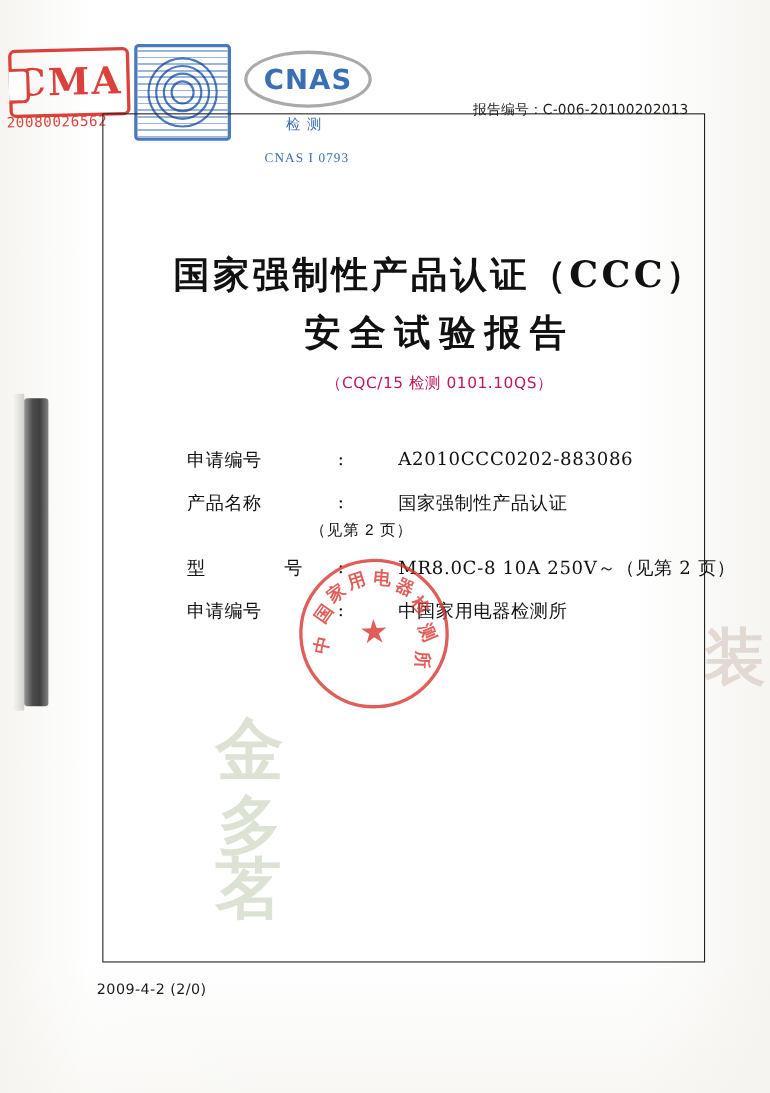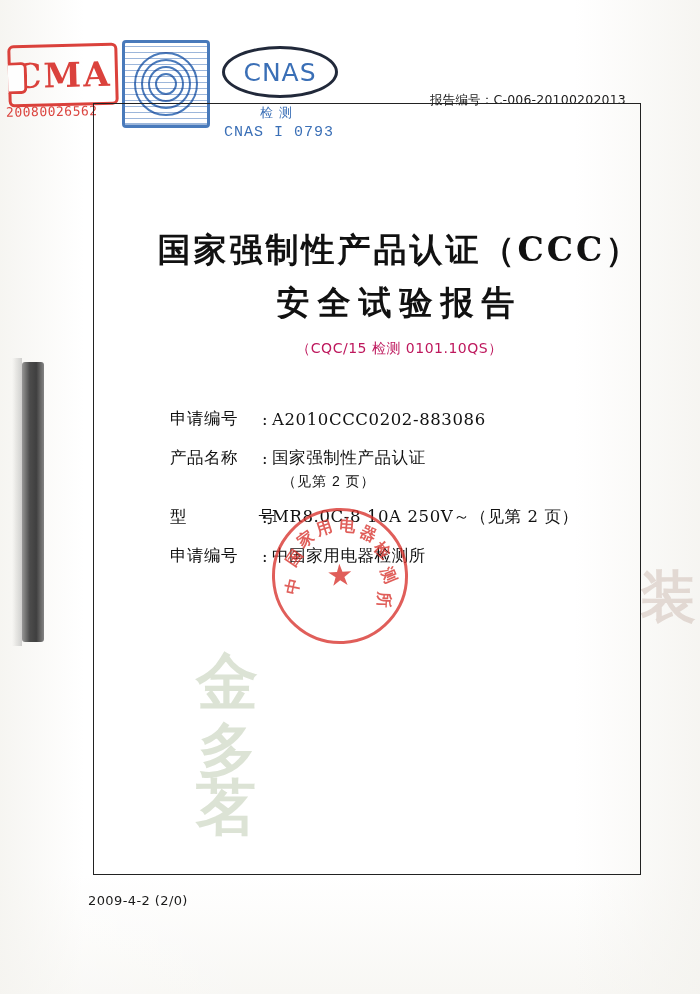--- a/index.html
+++ b/index.html
@@ -115,42 +115,42 @@
     left: 222px;
     top: 46px;
     width: 114px;
     text-align: center;
     color: #2a63b0;
     opacity: 0.92;
   }
   .cnas-oval {
     width: 110px;
     height: 46px;
-    border: 3px solid #0f172a;
+    border: 3px solid #a3a3a3;
     border-radius: 50%;
     display: flex;
     align-items: center;
     justify-content: center;
     font-family: "DejaVu Sans", sans-serif;
-    font-weight: normal;
+    font-weight: bold;
     font-size: 25px;
     letter-spacing: 1px;
     background: rgba(255,255,255,0.4);
   }
   .cnas-cn {
     margin-top: 6px;
     font-size: 13px;
     letter-spacing: 6px;
     font-family: "DejaVu Sans", sans-serif;
   }
   .cnas-no {
-    margin-top: 2px;
-    font-size: 15px;
+    margin-top: 14px;
+    font-size: 12px;
     letter-spacing: 1px;
-    font-family: Liberation Mono, monospace;
+    font-family: Liberation Serif, serif;
   }
 
   
   .report-no {
     position: absolute;
     right: 74px;
     top: 92px;
     font-size: 12.5px;
     color: #1b1b1b;
     font-family: "DejaVu Sans", sans-serif;
@@ -235,22 +235,23 @@
   .fields {
     position: absolute;
     left: 170px;
     top: 408px;
     width: 430px;
     font-family: "DejaVu Serif", serif;
     color: #111;
   }
   .field-row {
     display: flex;
-    align-items: center;
+    align-items: flex-start;
     margin-bottom: 17px;
+    gap: 45px;
   }
   .field-label {
     width: 92px;
     flex: 0 0 92px;
     font-size: 16.5px;
     letter-spacing: 0.5px;
     white-space: nowrap;
   }
   .field-label.spaced {
     letter-spacing: 13px;

